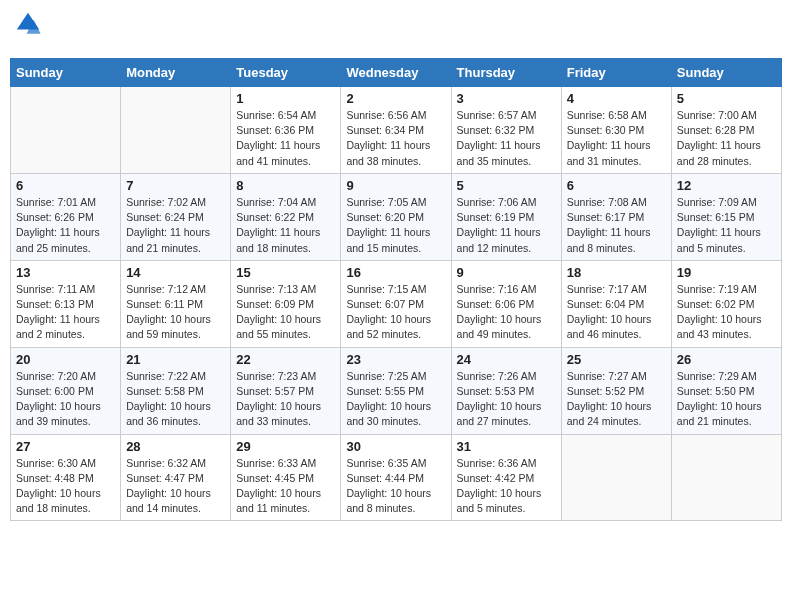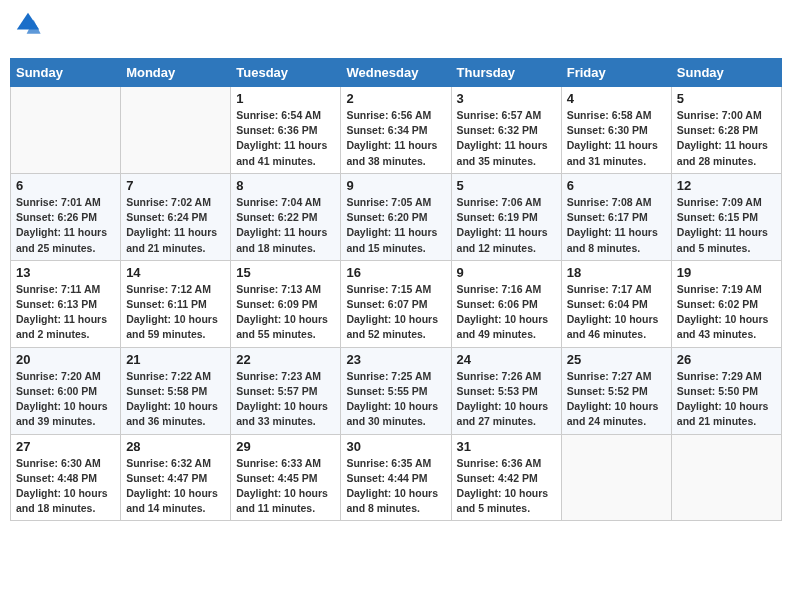--- a/index.html
+++ b/index.html
@@ -75,21 +75,20 @@
     .day-number {
       font-size: 13px;
       font-weight: bold;
       margin-bottom: 2px;
       color: #222;
     }
     .day-info {
       font-size: 10.5px;
       line-height: 1.45;
       color: #333;
-      font-weight: bold;
     }
     td.empty {
       background: #f9f9f9;
     }
   </style>
 </head>
 <body>
 
 <div class="header">
   <div class="logo">

